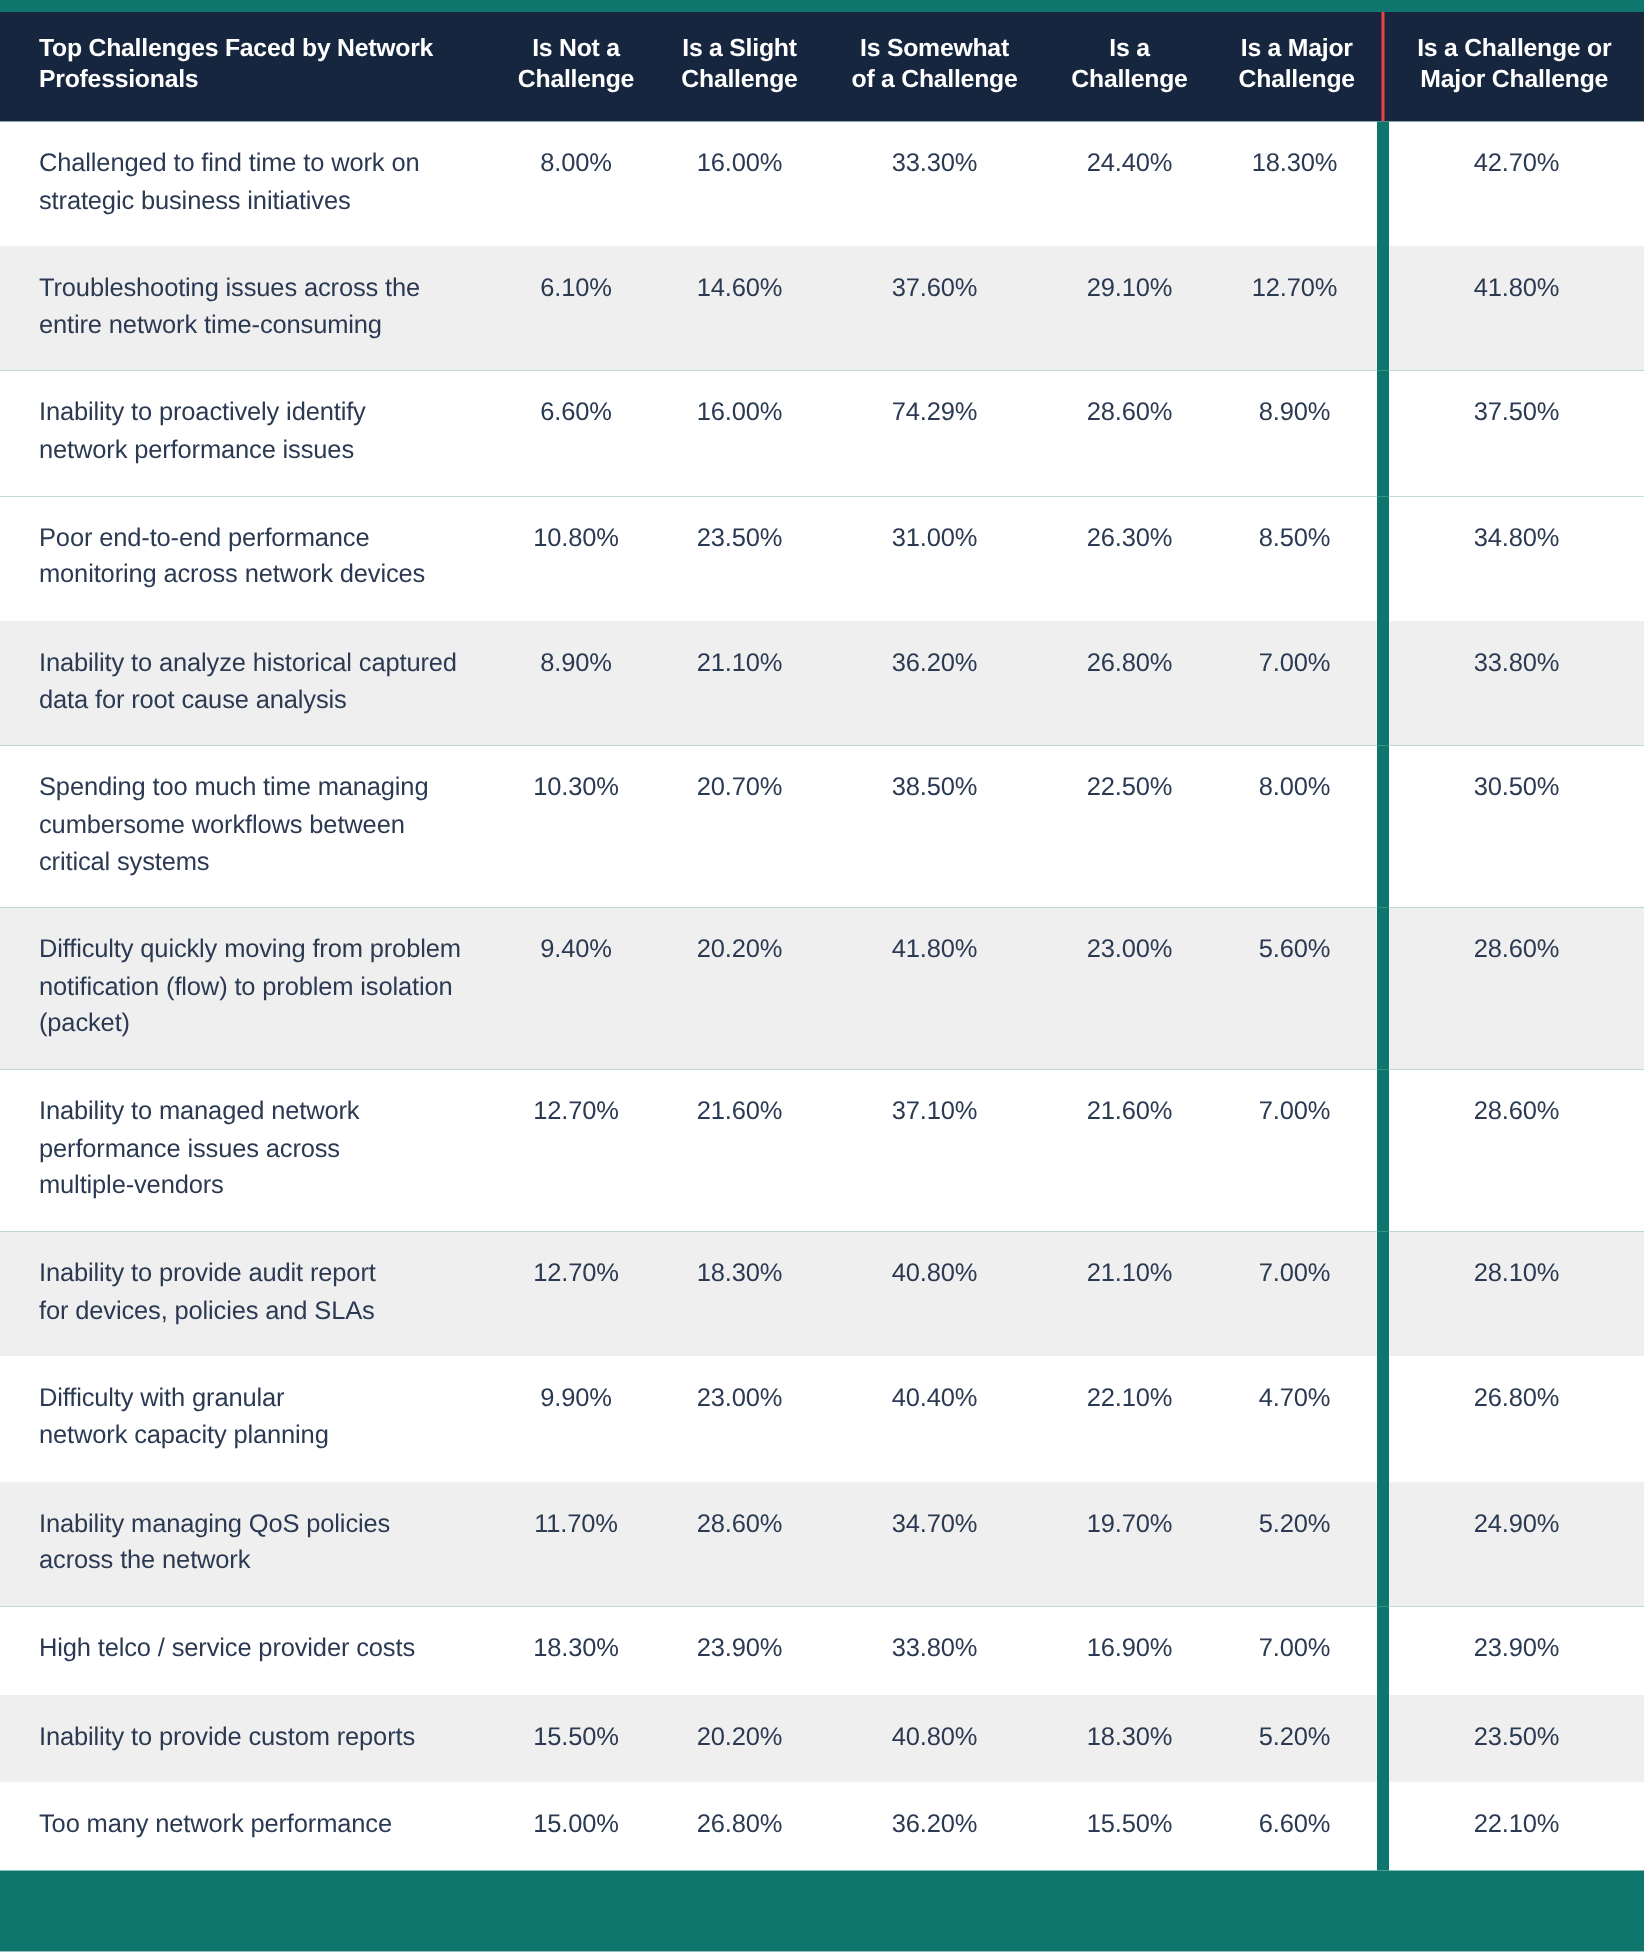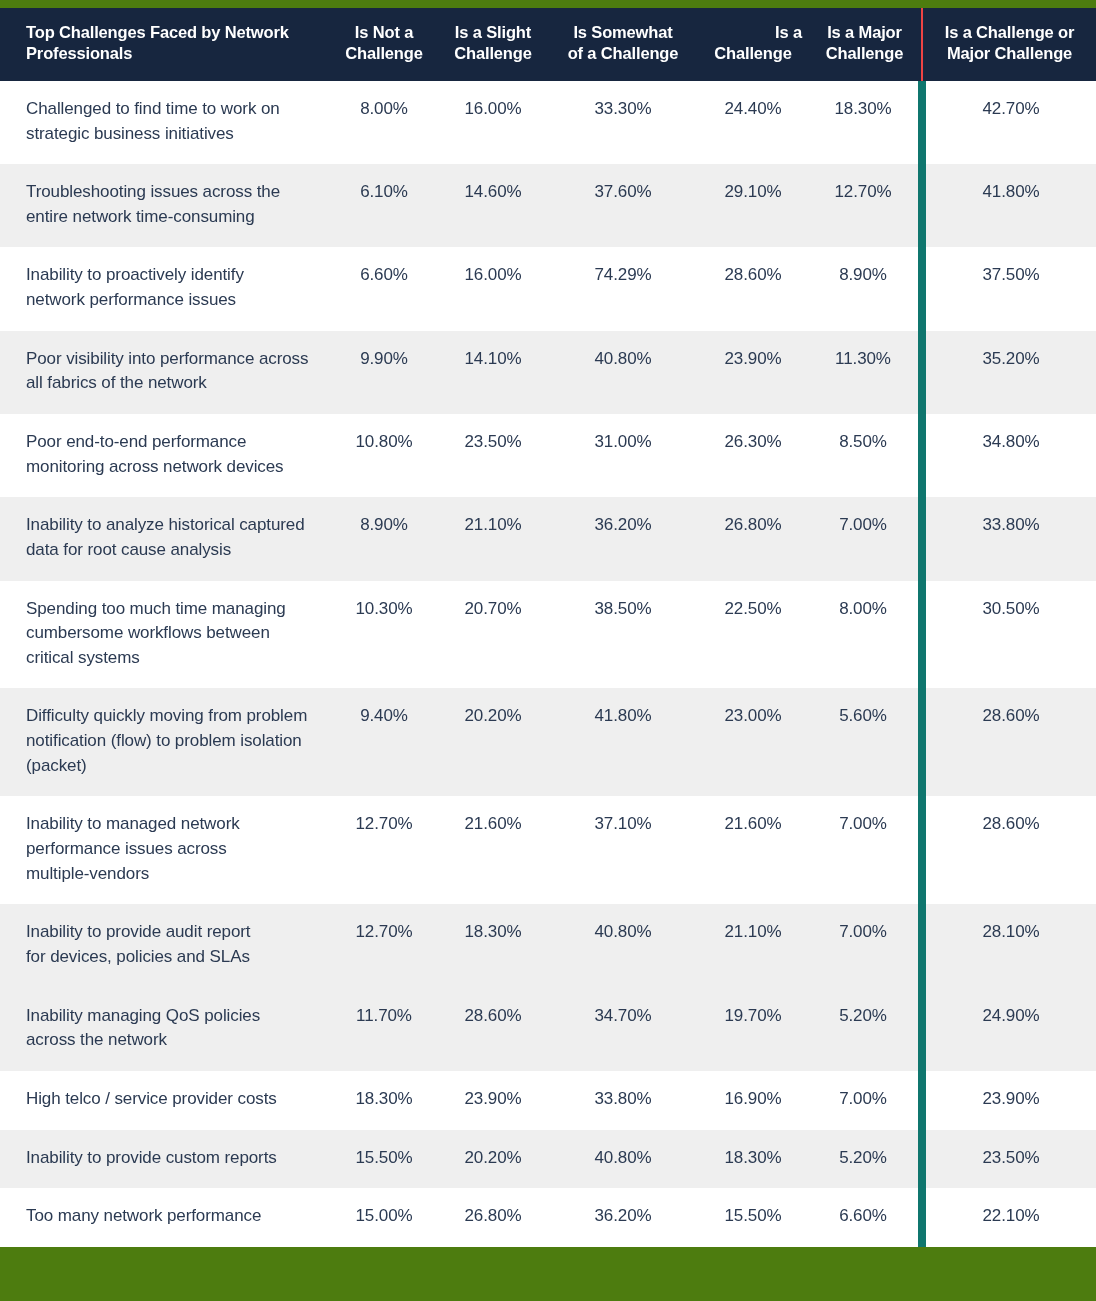--- a/index.html
+++ b/index.html
@@ -9,21 +9,21 @@
     height: 1301px;
     background: #ffffff;
     font-family: "Liberation Sans", sans-serif;
   }
 
   #root {
     position: relative;
     width: 1096px;
     height: 1301px;
     overflow: hidden;
-    background: #4d7c0f;
+    background: #0f766e;
   }
 
   
   table.challenges {
     width: 1096px;
     border-collapse: collapse;
     table-layout: fixed;
   }
 
   
@@ -114,21 +114,21 @@
           </th>
         <th>
             <span style="display: block;">Is a Slight</span>
             <span style="display: block;">Challenge</span>
           </th>
         <th>
             <span style="display: block;">Is Somewhat</span>
             <span style="display: block;">of a Challenge</span>
           </th>
         <th>
-            <span style="display: block; text-align: right;">Is a</span>
+            <span style="display: block;">Is a</span>
             <span style="display: block;">Challenge</span>
           </th>
         <th>
             <span style="display: block;">Is a Major</span>
             <span style="display: block;">Challenge</span>
           </th>
         <th class="hcol-total">
             <span style="display: block;">Is a Challenge or</span>
             <span style="display: block;">Major Challenge</span>
           </th>
@@ -164,32 +164,20 @@
             <span style="display: block;">Inability to proactively identify</span>
             <span style="display: block;">network performance issues</span>
           </td>
           <td>6.60%</td>
           <td>16.00%</td>
           <td>74.29%</td>
           <td>28.60%</td>
           <td>8.90%</td>
           <td class="c-total">37.50%</td>
         </tr>
-        <tr class="alt">
-          <td class="c-label">
-            <span style="display: block;">Poor visibility into performance across</span>
-            <span style="display: block;">all fabrics of the network</span>
-          </td>
-          <td>9.90%</td>
-          <td>14.10%</td>
-          <td>40.80%</td>
-          <td>23.90%</td>
-          <td>11.30%</td>
-          <td class="c-total">35.20%</td>
-        </tr>
         <tr>
           <td class="c-label">
             <span style="display: block;">Poor end-to-end performance</span>
             <span style="display: block;">monitoring across network devices</span>
           </td>
           <td>10.80%</td>
           <td>23.50%</td>
           <td>31.00%</td>
           <td>26.30%</td>
           <td>8.50%</td>
@@ -251,20 +239,32 @@
             <span style="display: block;">Inability to provide audit report</span>
             <span style="display: block;">for devices, policies and SLAs</span>
           </td>
           <td>12.70%</td>
           <td>18.30%</td>
           <td>40.80%</td>
           <td>21.10%</td>
           <td>7.00%</td>
           <td class="c-total">28.10%</td>
         </tr>
+        <tr>
+          <td class="c-label">
+            <span style="display: block;">Difficulty with granular</span>
+            <span style="display: block;">network capacity planning</span>
+          </td>
+          <td>9.90%</td>
+          <td>23.00%</td>
+          <td>40.40%</td>
+          <td>22.10%</td>
+          <td>4.70%</td>
+          <td class="c-total">26.80%</td>
+        </tr>
         <tr class="alt">
           <td class="c-label">
             <span style="display: block;">Inability managing QoS policies</span>
             <span style="display: block;">across the network</span>
           </td>
           <td>11.70%</td>
           <td>28.60%</td>
           <td>34.70%</td>
           <td>19.70%</td>
           <td>5.20%</td>

